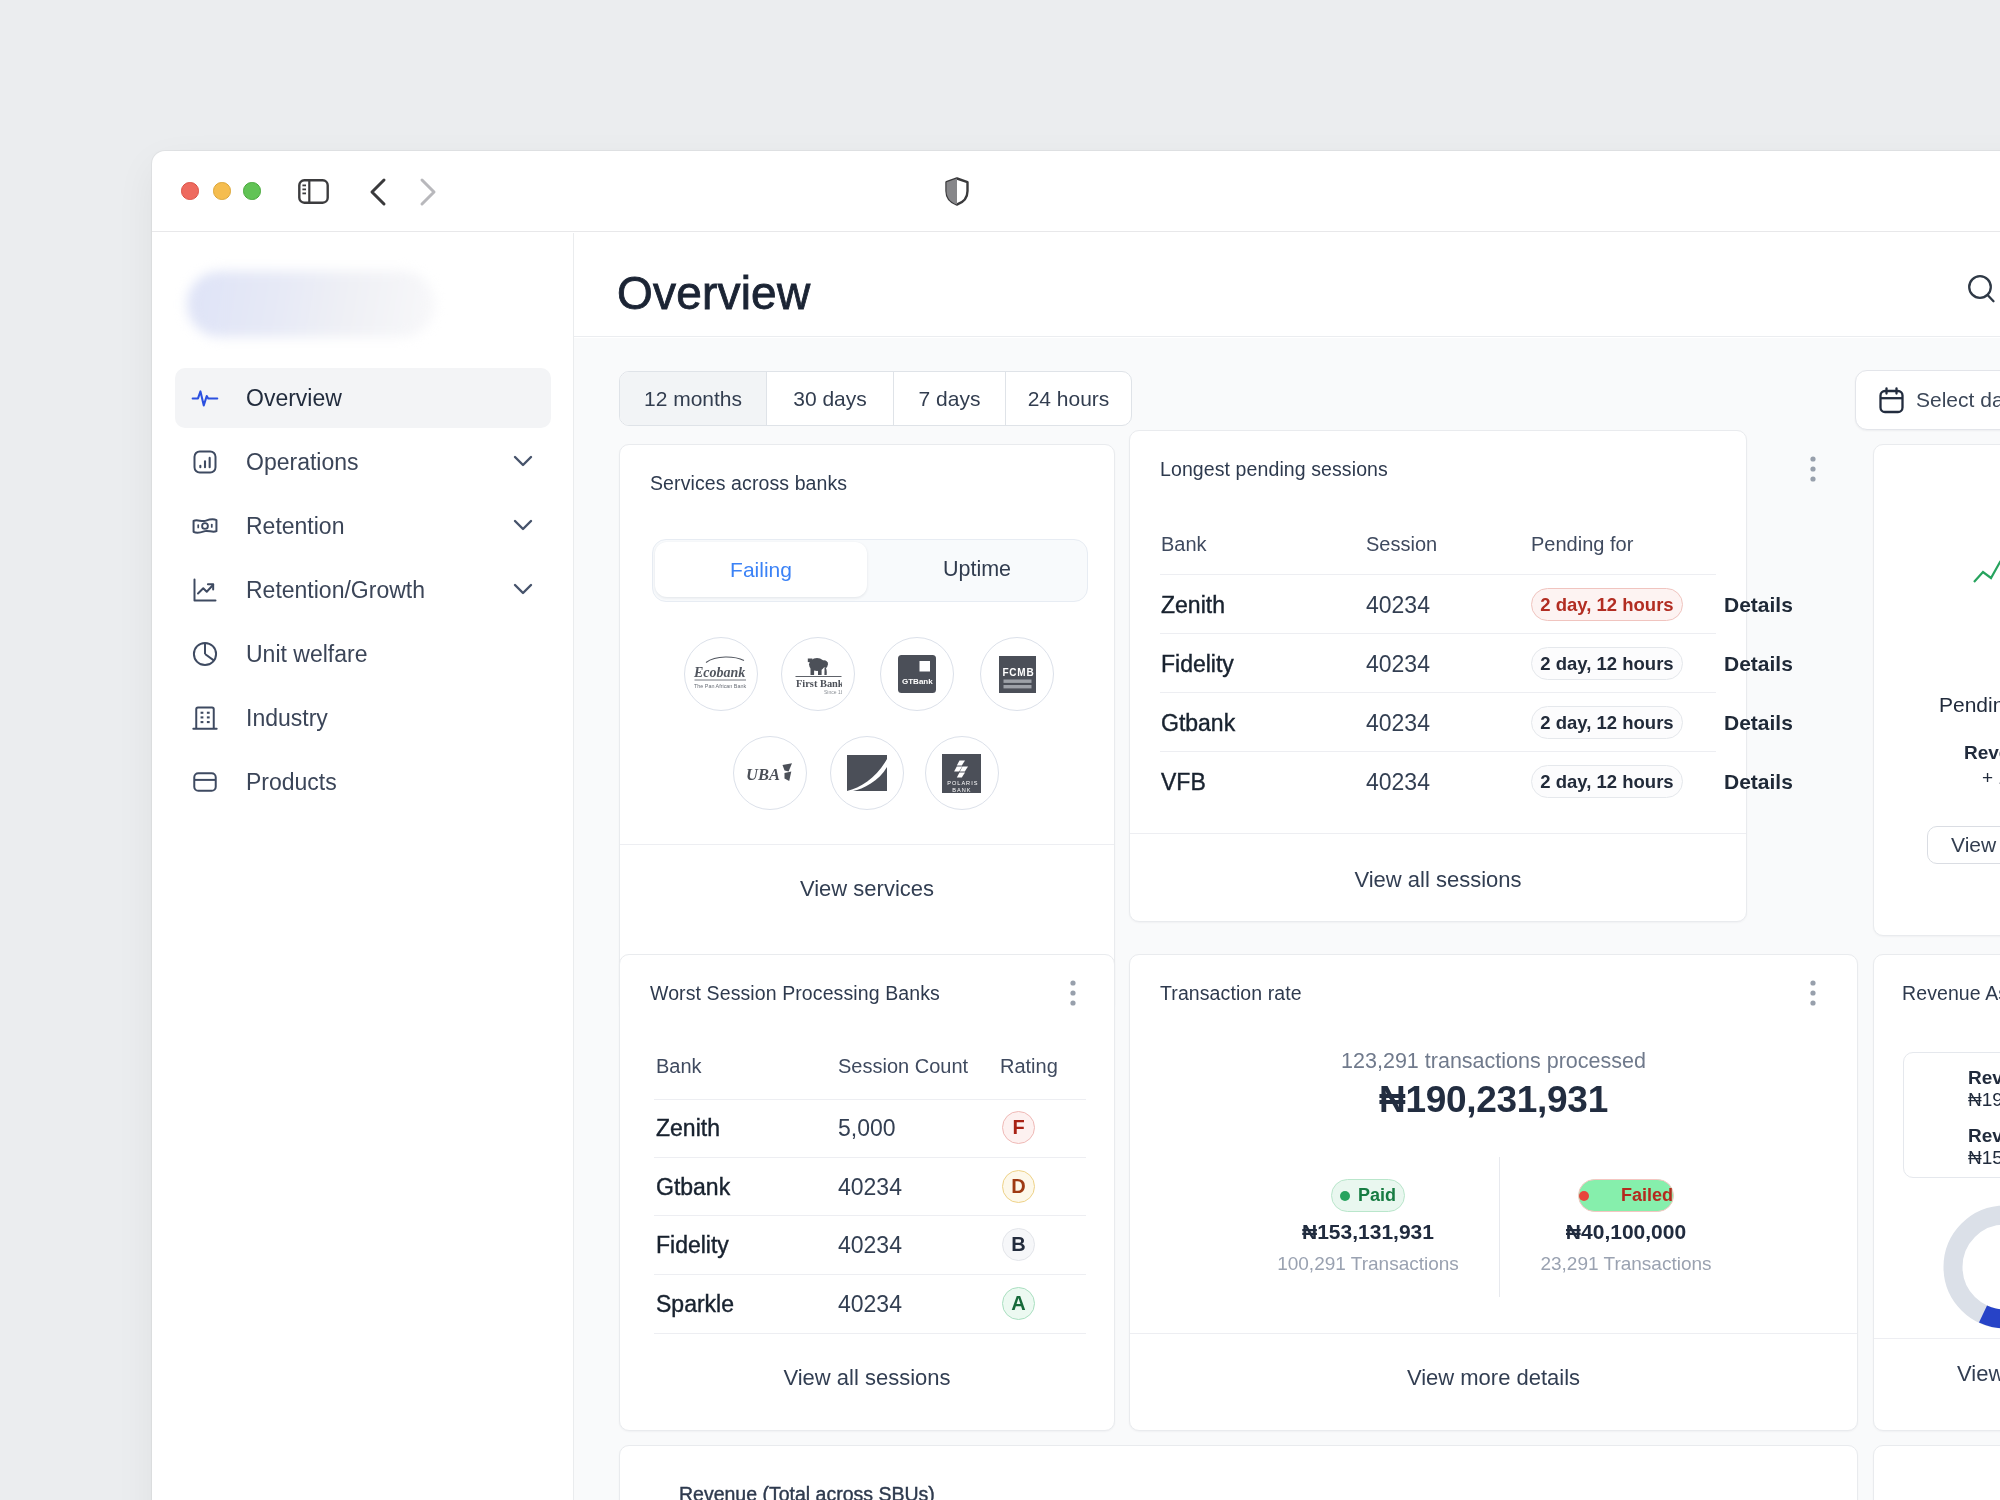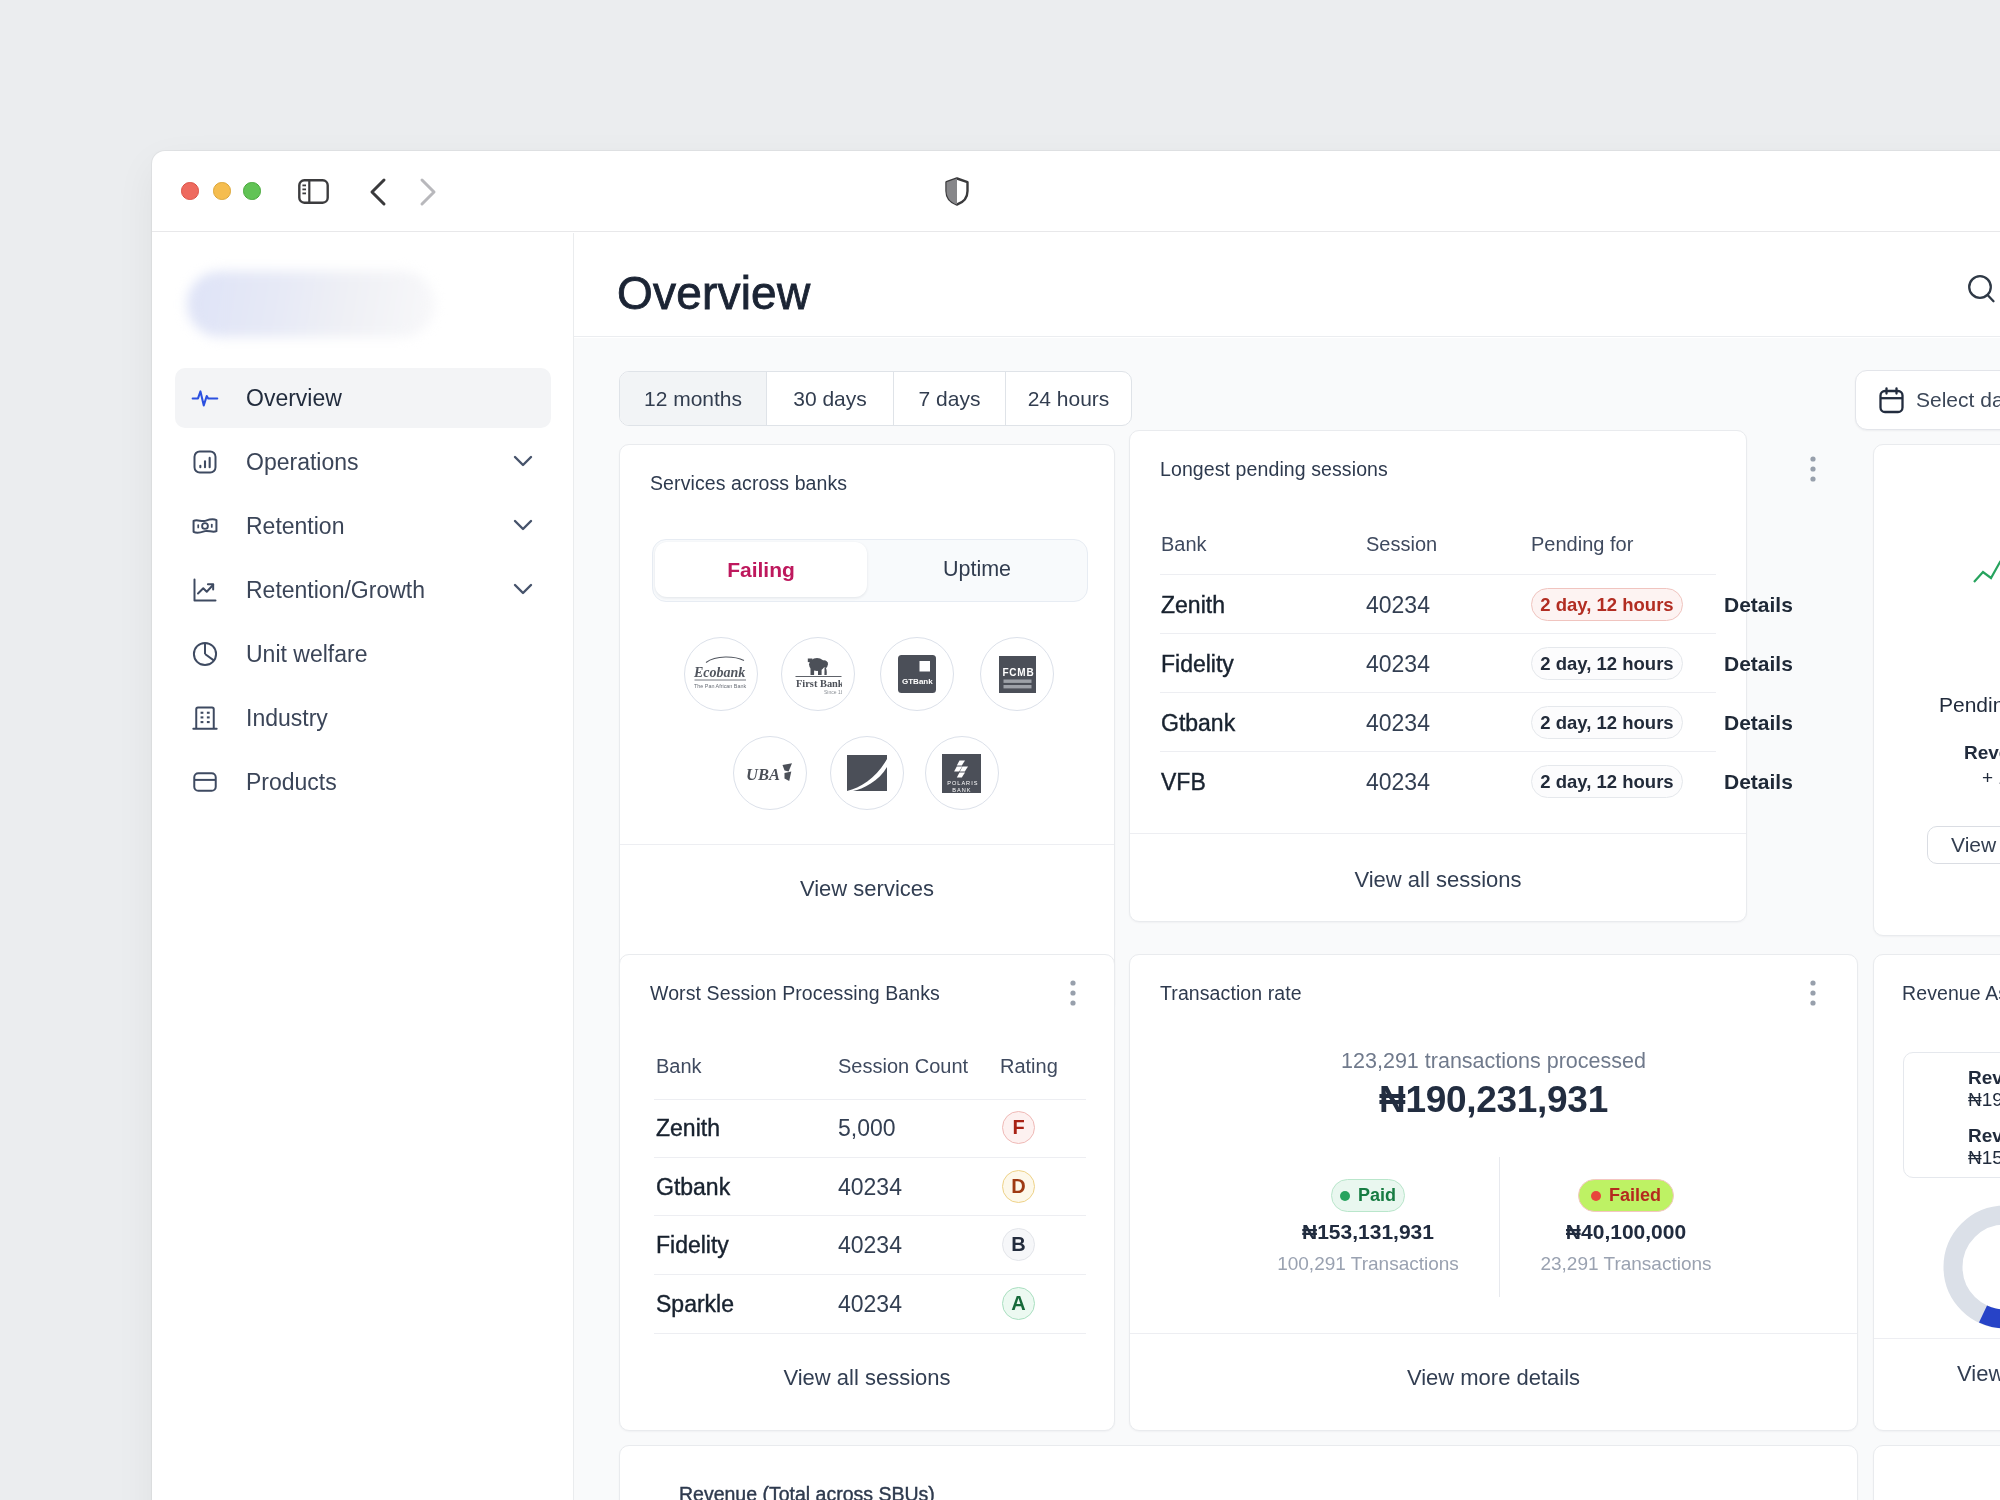--- a/index.html
+++ b/index.html
@@ -176,21 +176,21 @@
               <line x1="1.8" y1="11.2" x2="23.2" y2="11.2" stroke="#222c3e" stroke-width="2.3"></line>
               <line x1="7.5" y1="1.5" x2="7.5" y2="6.5" stroke="#222c3e" stroke-width="2.3" stroke-linecap="round"></line>
               <line x1="17.5" y1="1.5" x2="17.5" y2="6.5" stroke="#222c3e" stroke-width="2.3" stroke-linecap="round"></line>
             </svg>
           <span style="margin-left:12px;font-size:21px;color:#3c4758">Select date range</span>
         </div>
 
         <div class="card" style="left:45px;top:106px;width:496px;height:568px">
           <div class="ctitle">Services across banks</div>
           <div style="position:absolute;left:32px;top:94px;width:436px;height:63px;background:#f8fafc;border:1.5px solid #e7ecf3;border-radius:14px">
-            <div style="position:absolute;left:2px;top:2px;width:212px;height:55px;background:#fff;border-radius:12px;box-shadow:0 1px 3px rgba(25,35,60,.10);display:flex;align-items:center;justify-content:center;font-size:21px;font-weight:700;color:#be185d">Failing</div>
+            <div style="position:absolute;left:2px;top:2px;width:212px;height:55px;background:#fff;border-radius:12px;box-shadow:0 1px 3px rgba(25,35,60,.10);display:flex;align-items:center;justify-content:center;font-size:21px;font-weight:400;color:#3b82f6">Failing</div>
             <div style="position:absolute;left:216px;top:2px;width:216px;height:55px;display:flex;align-items:center;justify-content:center;font-size:21.5px;color:#313c4f">Uptime</div>
           </div>
           <div class="circ" style="left:64px;top:192px">
               <svg width="58" height="36" viewBox="0 0 58 36">
                 <text x="2" y="21" font-family="Liberation Serif" font-style="italic" font-weight="700" font-size="14" fill="#51565f">Ecobank</text>
                 <path d="M14 6.5 C24 -1 43 0 52 4.5" fill="none" stroke="#51565f" stroke-width="1.1"></path>
                 <line x1="2.5" y1="24" x2="54" y2="24" stroke="#51565f" stroke-width=".8"></line>
                 <text x="2" y="31.5" font-size="5.4" fill="#6a6f78">The Pan African Bank</text>
               </svg>
             </div>
@@ -339,21 +339,21 @@
             </svg>
           <div style="position:absolute;left:0;right:0;top:94px;text-align:center;font-size:21.5px;color:#707a8c">123,291 transactions processed</div>
           <div style="position:absolute;left:0;right:0;top:124px;text-align:center;font-size:37px;font-weight:700;color:#222d40;letter-spacing:-.3px">₦190,231,931</div>
           <div style="position:absolute;left:369px;top:202px;width:1px;height:140px;background:#e7e9ee"></div>
           <div style="position:absolute;left:201px;top:224px;width:74px;height:33px;border-radius:17px;background:#e9f7ef;border:1px solid #b9e6cb;display:flex;align-items:center;justify-content:center">
               <span style="width:10px;height:10px;border-radius:50%;background:#27a35e;margin-right:8px"></span>
               <span style="font-size:18px;font-weight:700;color:#177c42">Paid</span>
             </div>
           <div style="position:absolute;left:108px;top:265px;width:260px;text-align:center;font-size:21px;font-weight:700;color:#202b3e">₦153,131,931</div>
           <div style="position:absolute;left:108px;top:298px;width:260px;text-align:center;font-size:19px;color:#9aa2b1">100,291 Transactions</div>
-          <div style="position:absolute;left:448px;top:224px;width:96px;height:33px;border-radius:17px;background:#bef264;border:1px solid #f4c6c1;display:flex;align-items:center;justify-content:center">
+          <div style="position:absolute;left:448px;top:224px;width:96px;height:33px;border-radius:17px;background:#86efac;border:1px solid #f4c6c1;display:flex;align-items:center;justify-content:space-between">
               <span style="width:10px;height:10px;border-radius:50%;background:#e8453c;margin-right:8px"></span>
               <span style="font-size:18px;font-weight:700;color:#b42a1e">Failed</span>
             </div>
           <div style="position:absolute;left:366px;top:265px;width:260px;text-align:center;font-size:21px;font-weight:700;color:#202b3e">₦40,100,000</div>
           <div style="position:absolute;left:366px;top:298px;width:260px;text-align:center;font-size:19px;color:#9aa2b1">23,291 Transactions</div>
           <div class="hr" style="left:0;right:0;top:378px"></div>
           <div class="cfoot" style="top:410px">View more details</div>
         </div>
 
         <div class="card" style="left:1299px;top:616px;width:729px;height:477px;overflow:hidden">

